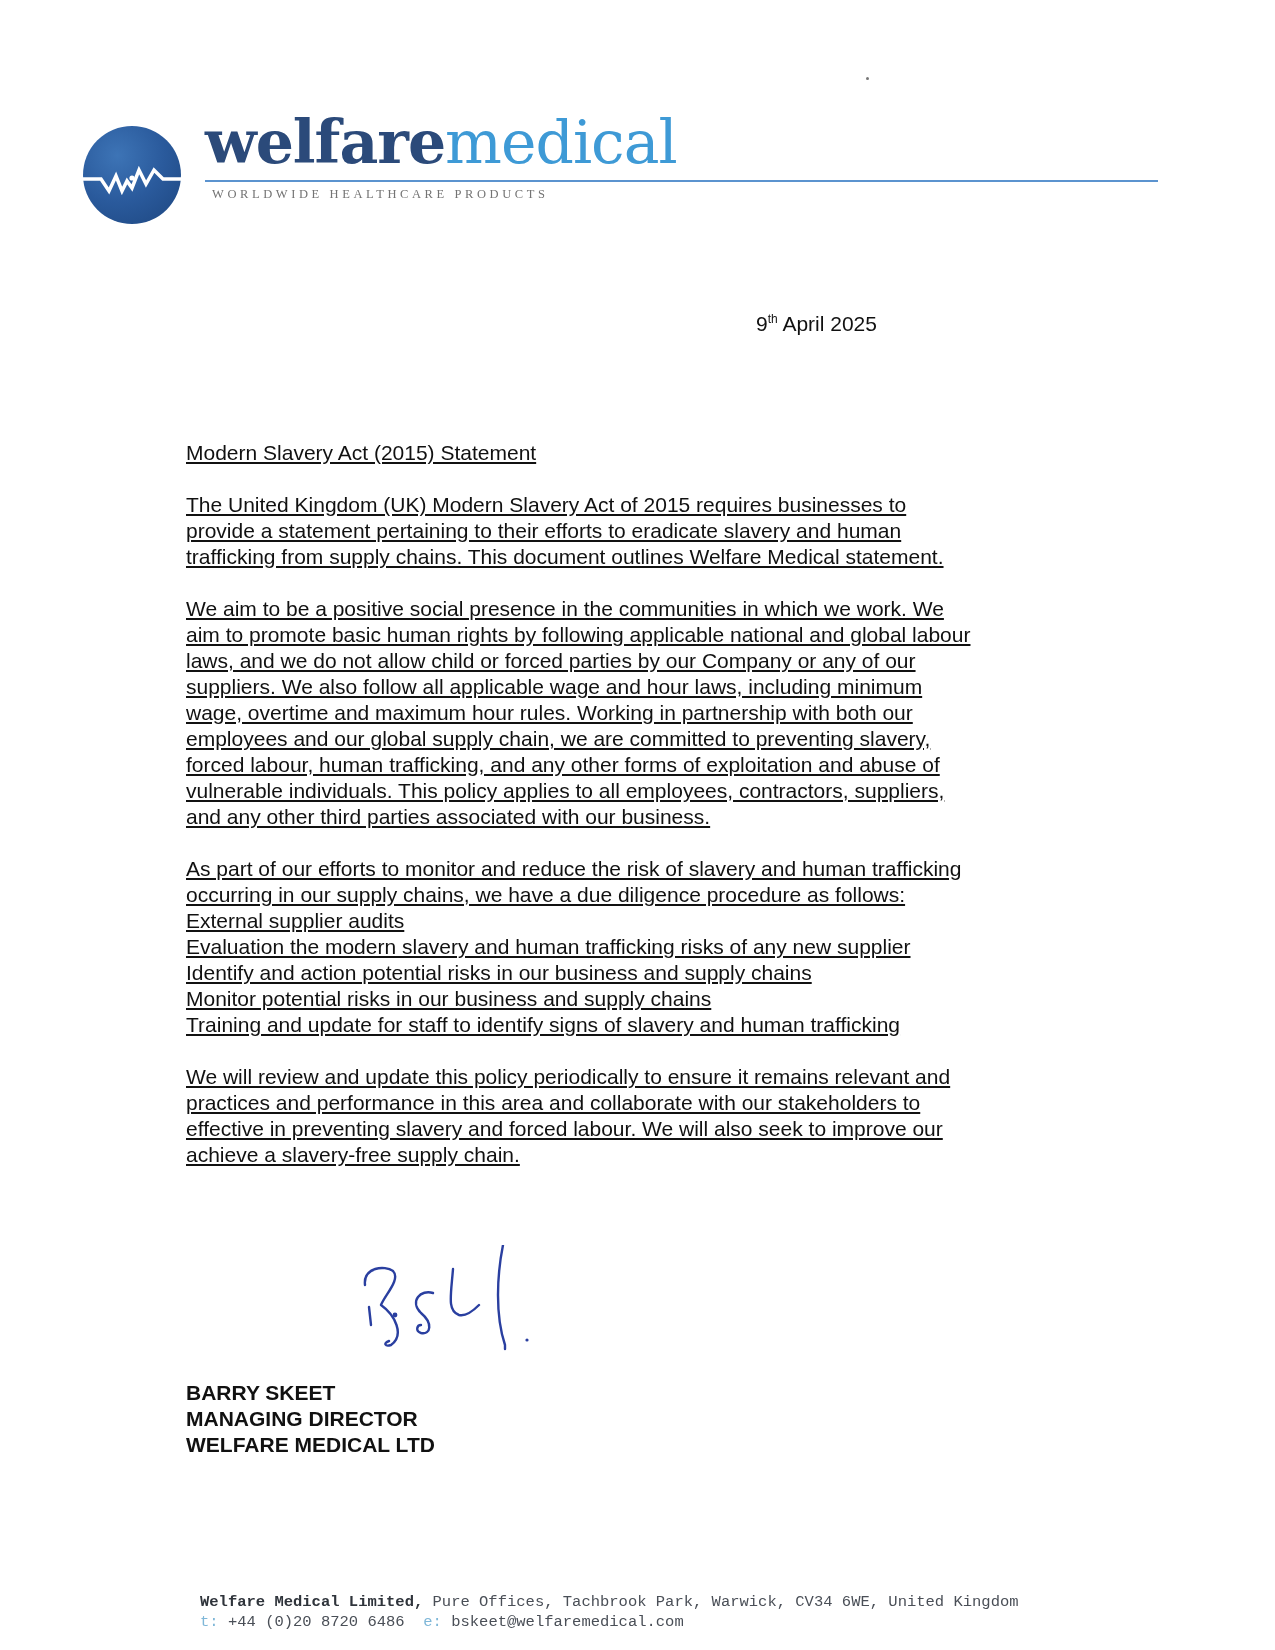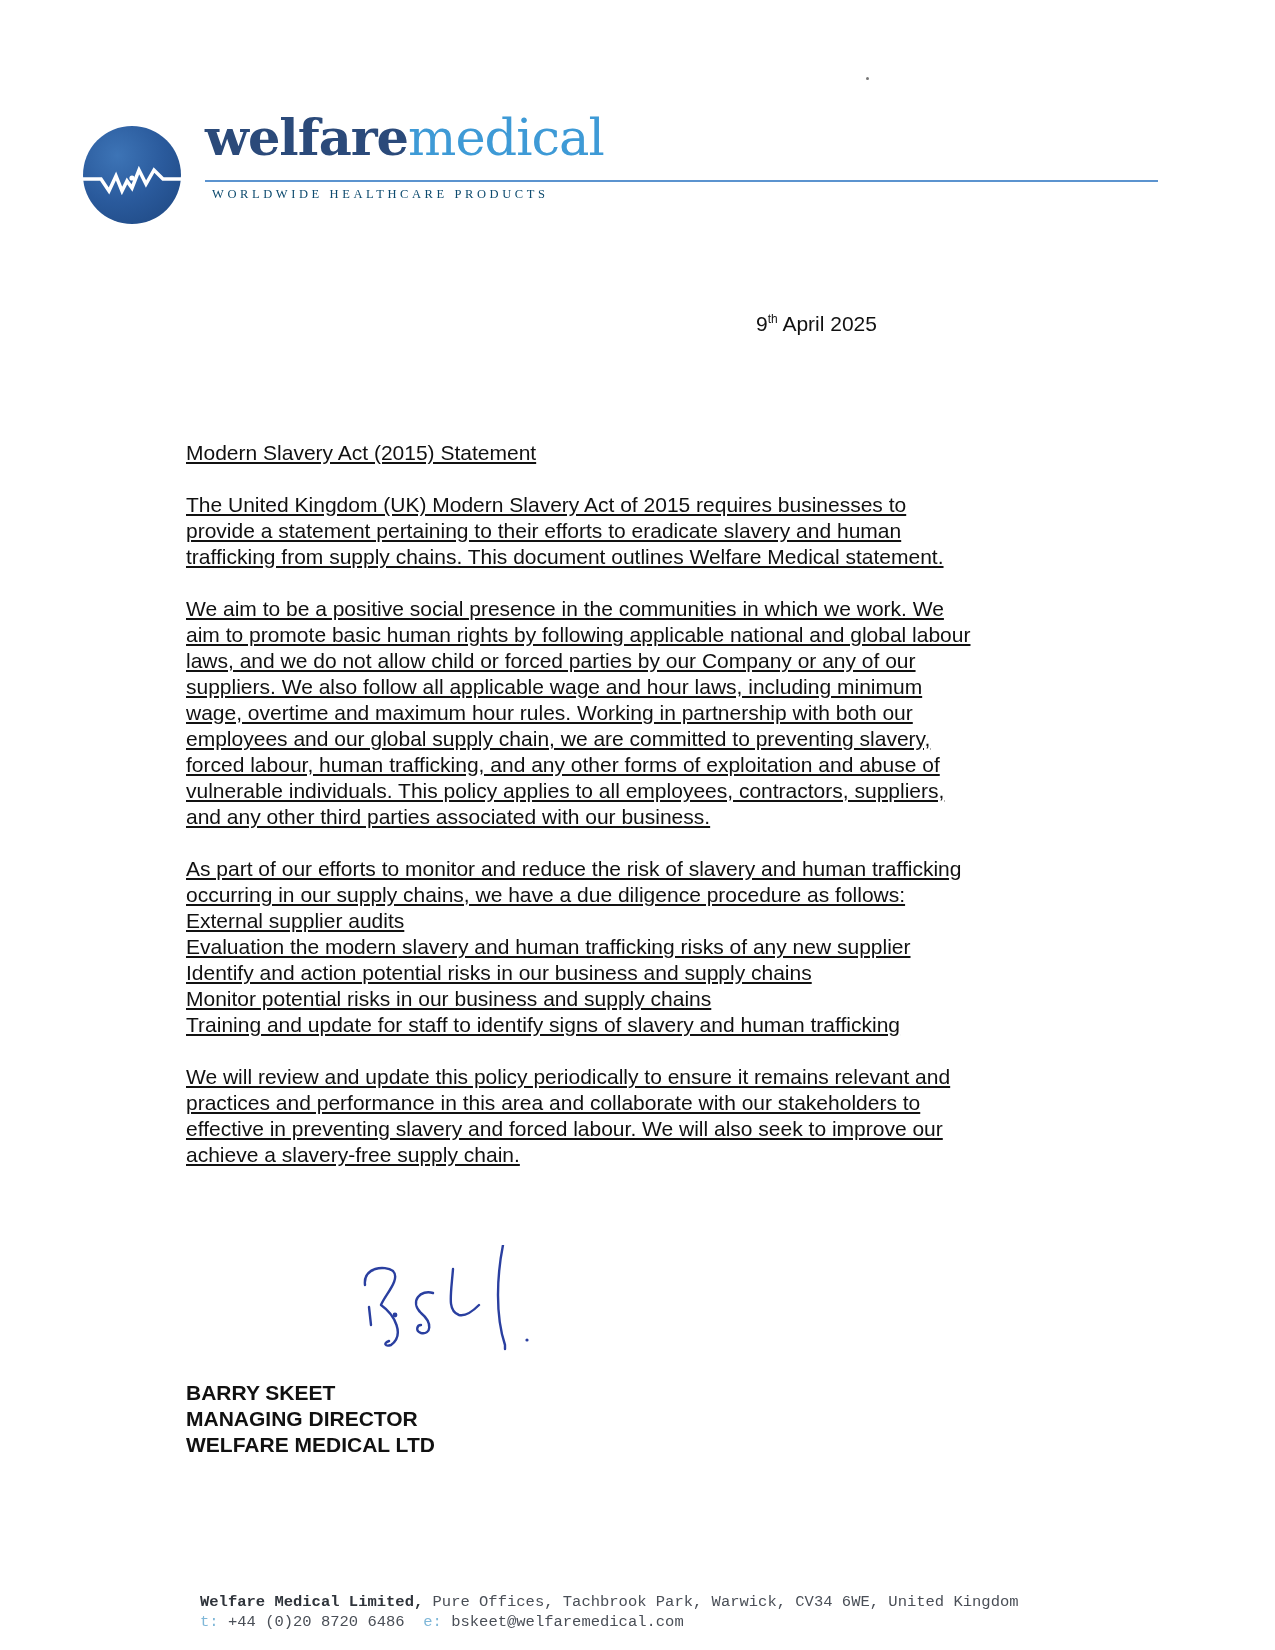--- a/index.html
+++ b/index.html
@@ -3,26 +3,26 @@
 <meta charset="utf-8">
 <style>
   html, body { margin: 0; padding: 0; background: #ffffff; }
   body { width: 1275px; height: 1650px; position: relative; overflow: hidden;
          font-family: "Liberation Sans", sans-serif; color: #111111; }
   .logo-circle { position: absolute; left: 83px; top: 126px; width: 98px; height: 98px;
          border-radius: 50%;
          background: radial-gradient(circle at 35% 30%, #3d74b6 0%, #2a5a9c 50%, #1d467f 100%); }
   .logo-circle svg { position: absolute; left: 0; top: 0; }
   .brand { position: absolute; left: 205px; top: 112px; font-family: "DejaVu Serif", "Liberation Serif", serif;
-         font-size: 51px; letter-spacing: -1px; line-height: 1; text-align: right; }
+         font-size: 60px; letter-spacing: -1px; line-height: 1; text-align: right; }
   .brand .w { color: #2b4a7a; font-weight: bold; }
   .brand .m { color: #3e9ad6; font-weight: normal; }
   .header-rule { position: absolute; left: 205px; top: 180px; width: 953px; height: 2px; background: #5b93cf; }
   .tagline { position: absolute; left: 212px; top: 187px; font-family: "Liberation Serif", serif;
-         font-size: 12.5px; letter-spacing: 3.6px; color: #0c4a6e; }
+         font-size: 12.5px; letter-spacing: 3.6px; color: #737373; }
   .date { position: absolute; left: 756px; top: 312px; font-size: 21px; }
   .date sup { font-size: 12px; vertical-align: 8px; }
   .content { position: absolute; left: 186px; top: 440px; width: 880px; font-size: 21px; line-height: 26px; text-decoration: underline; }
   .content p { margin: 0; }
   .gap { height: 26px; }
   .sig { position: absolute; left: 355px; top: 1245px; }
   .signatory { position: absolute; left: 186px; top: 1380px; font-size: 21px; font-weight: bold; line-height: 26px; }
   .footer { position: absolute; left: 200px; top: 1592px; font-family: Liberation Mono, monospace; font-size: 15.5px;
          color: #4a4f57; line-height: 20px; }
   .footer b { color: #2f343b; }

